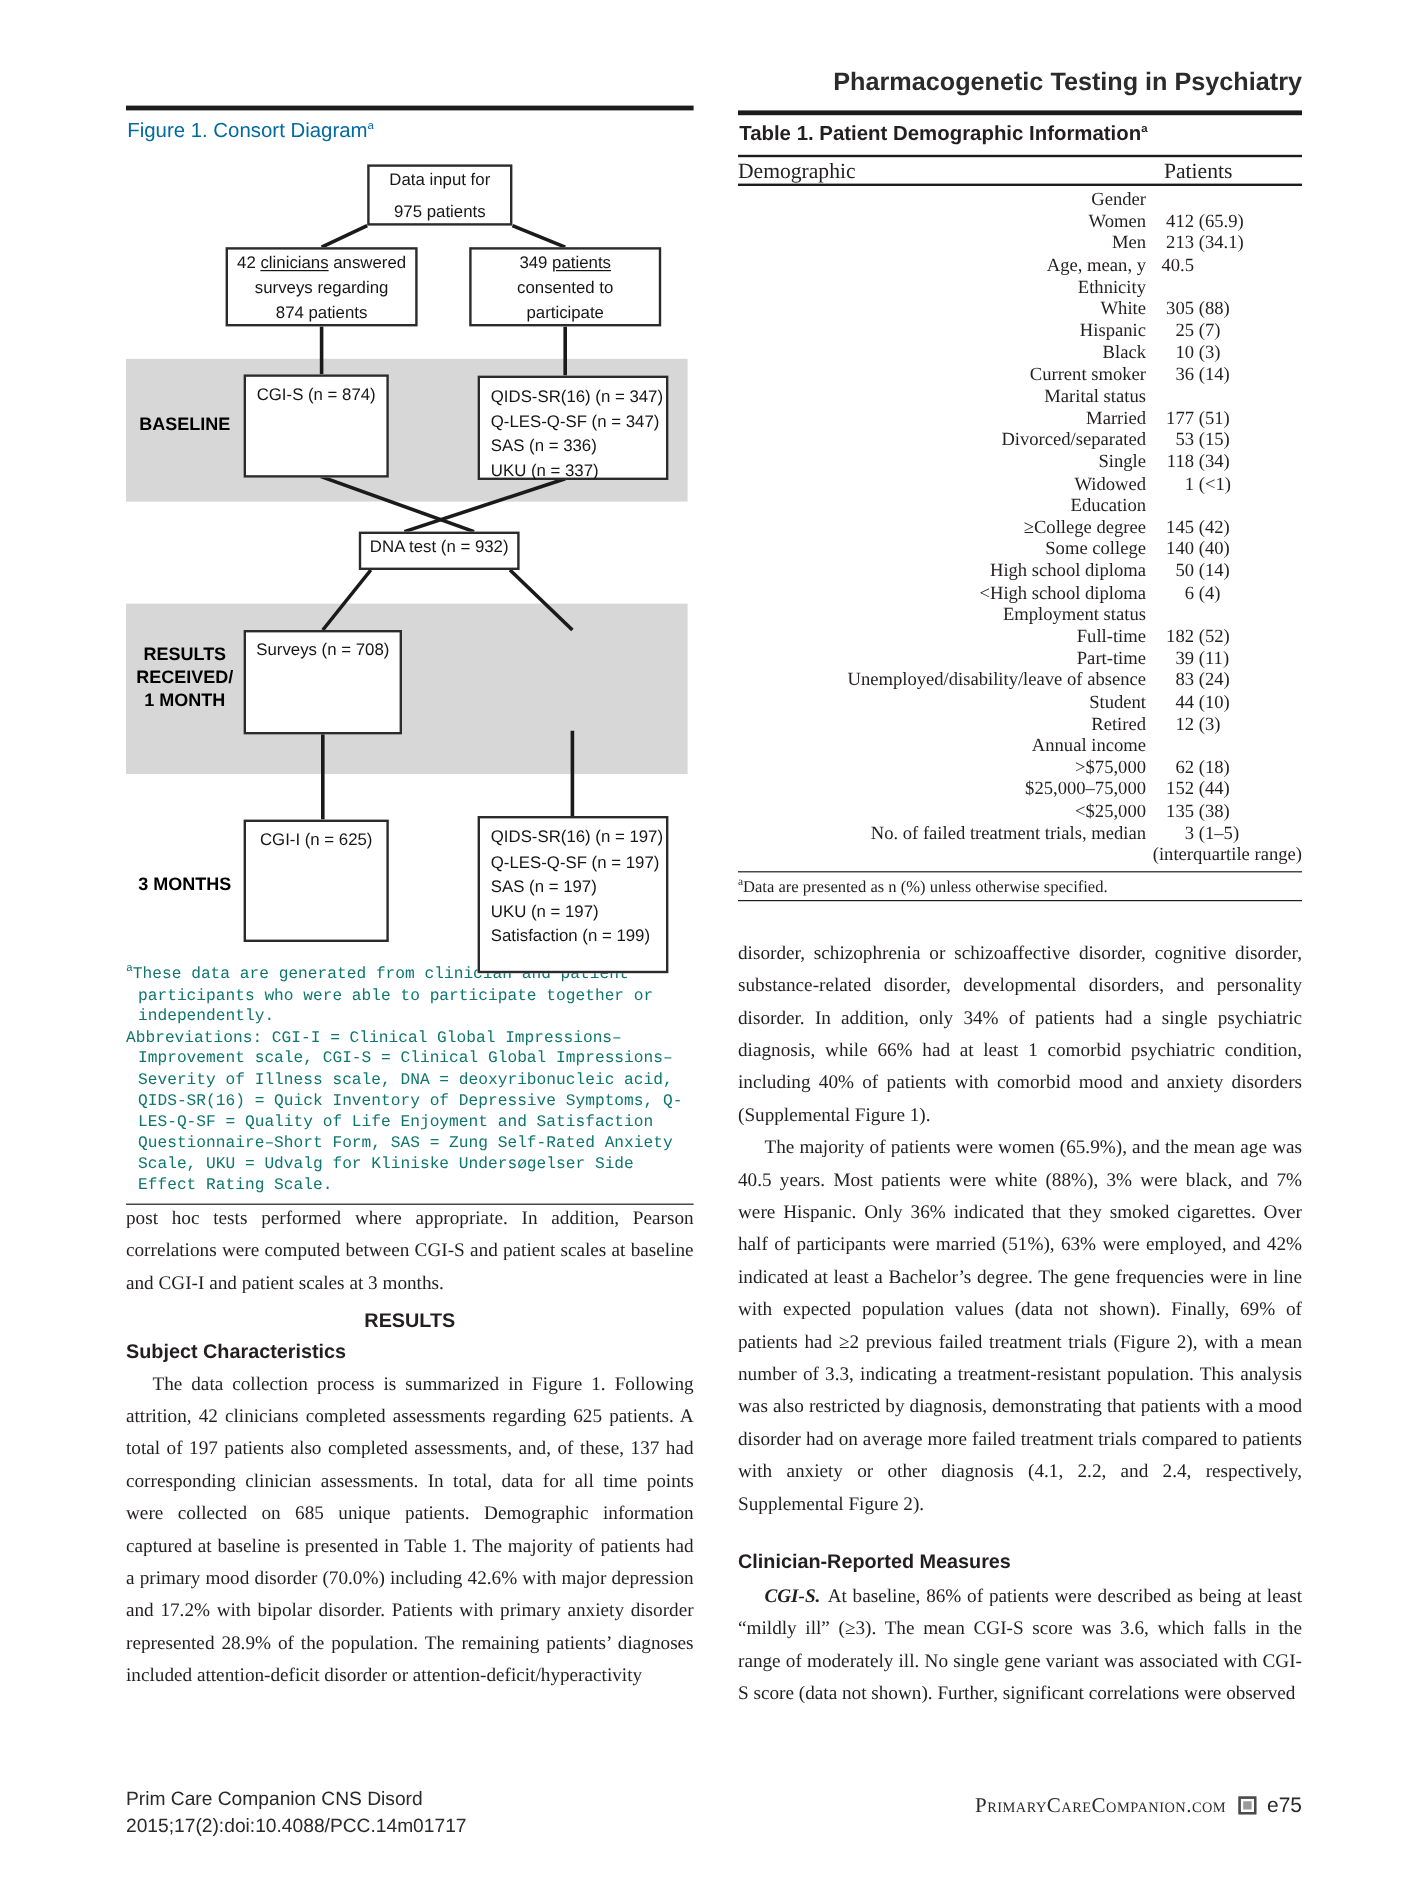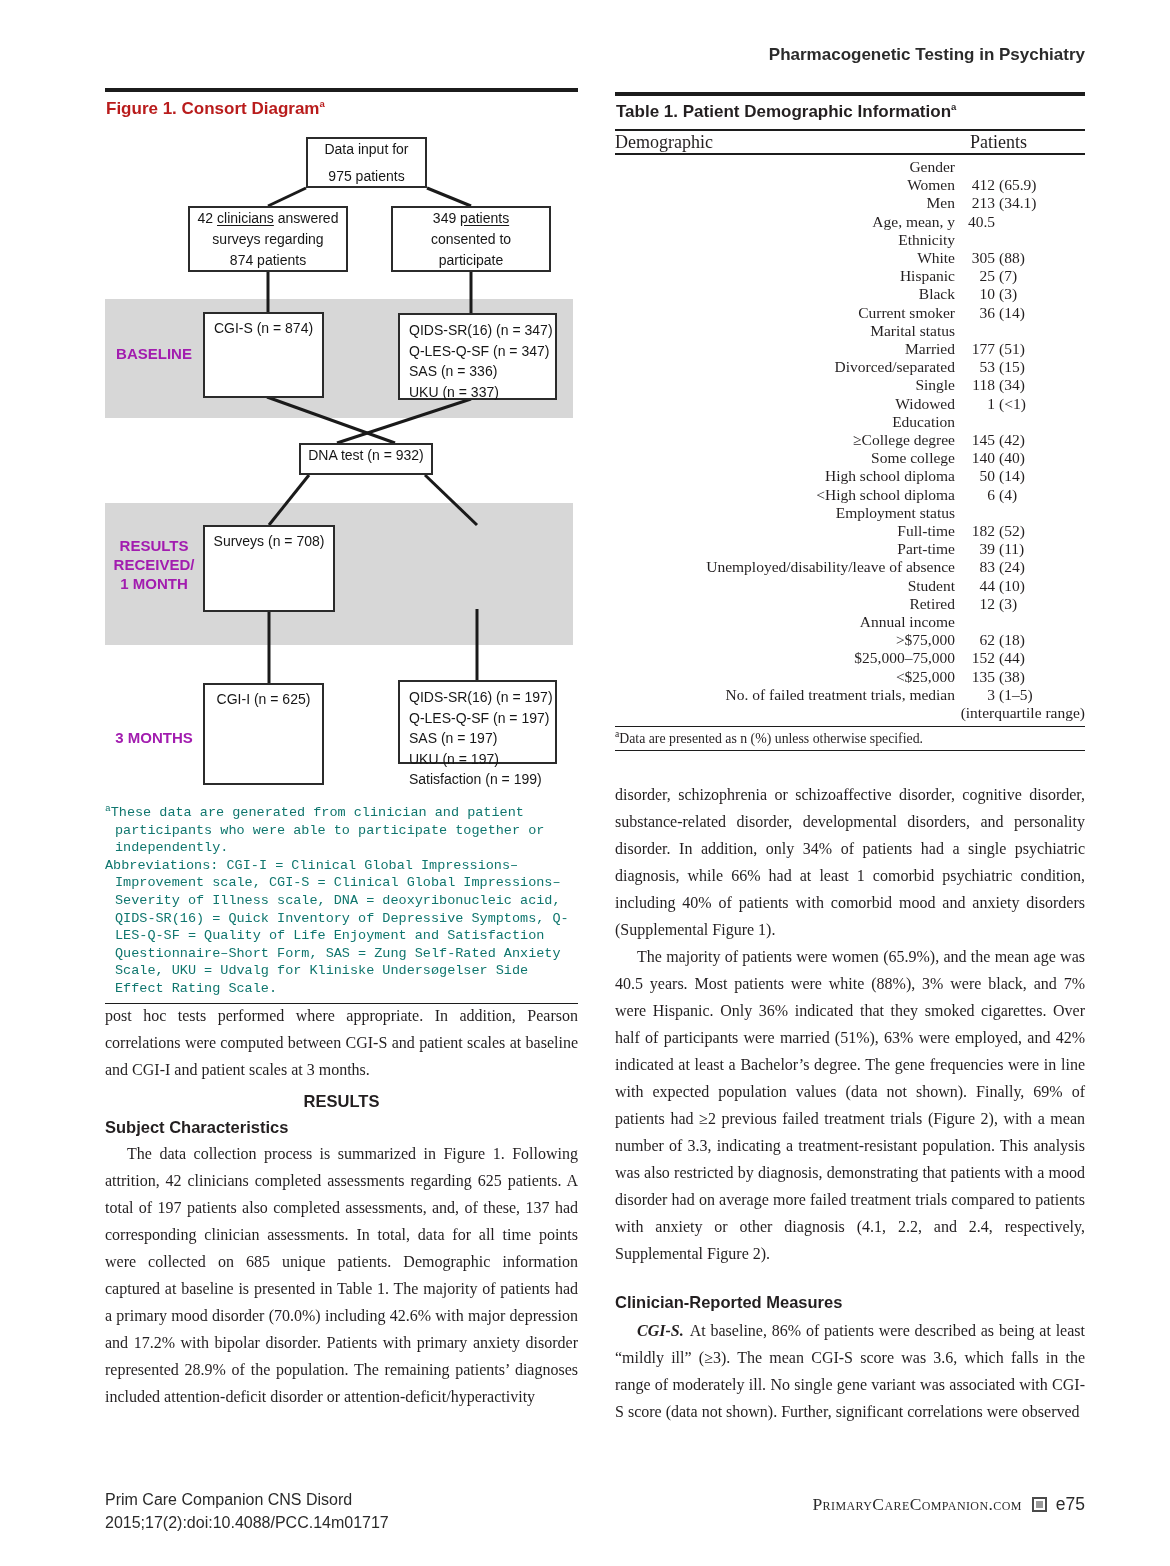--- a/index.html
+++ b/index.html
@@ -7,40 +7,40 @@
     position:relative; width:1170px; height:1566px; background:#ffffff;
     font-family:"Liberation Serif", serif; color:#231f20; overflow:hidden;
   }
   .rule-thick { height:4px; background:#1c1c1c; }
   .rule-thin  { height:2px; background:#1c1c1c; }
   .rule-hair  { height:1px; background:#1c1c1c; }
   sup { font-size:9.5px; vertical-align:super; line-height:0; }
 
   
   .running-head {
-    position:absolute; top:45px; right:85px;
-    font-family:"Liberation Sans", sans-serif; font-weight:bold; font-size:17px; color:#2b2b2b;
+    position:absolute; top:57px; right:85px;
+    font-family:"Liberation Sans", sans-serif; font-weight:bold; font-size:21px; color:#2b2b2b;
   }
 
   
   .col-left  { position:absolute; left:105px; top:0; width:473px; }
   .col-right { position:absolute; left:615px; top:0; width:470px; }
 
   
   .figure-block { position:absolute; top:88px; left:0; width:473px; }
   .fig-title {
-    font-family:"Liberation Sans", sans-serif; font-weight:bold; font-size:17px;
-    margin:7px 0 0 1px; color:#b91c1c;
+    font-family:"Liberation Sans", sans-serif; font-weight:normal; font-size:17px;
+    margin:7px 0 0 1px; color:#0369a1;
   }
   .diagram { position:relative; height:666px; margin-top:11px; font-family:"Liberation Sans", sans-serif; }
   .band { position:absolute; background:#d7d7d7; }
   .connectors { position:absolute; left:0; top:0; width:473px; height:666px; }
   .stage-label {
     position:absolute; font-weight:bold; font-size:15px; line-height:19px;
-    color:#a21caf; text-align:center;
+    color:#000000; text-align:center;
   }
   .dbox {
     position:absolute; background:#ffffff; border:2px solid #2b2b2b; box-sizing:border-box;
     font-size:14px; line-height:20.5px; color:#161616;
   }
   .dbox.center { text-align:center; display:flex; flex-direction:column; justify-content:space-between; }
   .dbox.center-top { text-align:center; padding-top:4px; }
   .dbox.left { text-align:left; padding:5px 2px 0 9px; }
   .dbox u { text-underline-offset:2px; }
   .fig-footnote { margin-top:8px; font-size:13.5px; line-height:17.6px; color:#0f766e;font-family:Liberation Mono, monospace; }
@@ -157,21 +157,21 @@
           </div>
           <div class="dbox center" style="left: 194px; top: 313px; width: 134px; height: 32px;">
             <div><span>DNA test (n = 932)</span></div>
           </div>
           <div class="dbox center-top" style="left: 98px; top: 395px; width: 132px; height: 87px;">
             <div><span>Surveys (n = 708)</span></div>
           </div>
           <div class="dbox center-top" style="left: 98px; top: 553px; width: 121px; height: 102px;">
             <div><span>CGI-I (n = 625)</span></div>
           </div>
-          <div class="dbox left" style="left: 293px; top: 550px; width: 159px; height: 84px;">
+          <div class="dbox left" style="left: 293px; top: 550px; width: 159px; height: 131px;">
             <div><span>QIDS-SR(16) (n = 197)</span></div>
             <div><span>Q-LES-Q-SF (n = 197)</span></div>
             <div><span>SAS (n = 197)</span></div>
             <div><span>UKU (n = 197)</span></div>
             <div><span>Satisfaction (n = 199)</span></div>
           </div>
         </div>
       <div class="fig-footnote">
           <p class="fn-p"><sup>a</sup>These data are generated from clinician and patient participants who were able to participate together or independently.</p>
           <p class="fn-p">Abbreviations: CGI-I = Clinical Global Impressions–Improvement scale, CGI-S = Clinical Global Impressions–Severity of Illness scale, DNA = deoxyribonucleic acid, QIDS-SR(16) = Quick Inventory of Depressive Symptoms, Q-LES-Q-SF = Quality of Life Enjoyment and Satisfaction Questionnaire–Short Form, SAS = Zung Self-Rated Anxiety Scale, UKU = Udvalg for Kliniske Undersøgelser Side Effect Rating Scale.</p>

